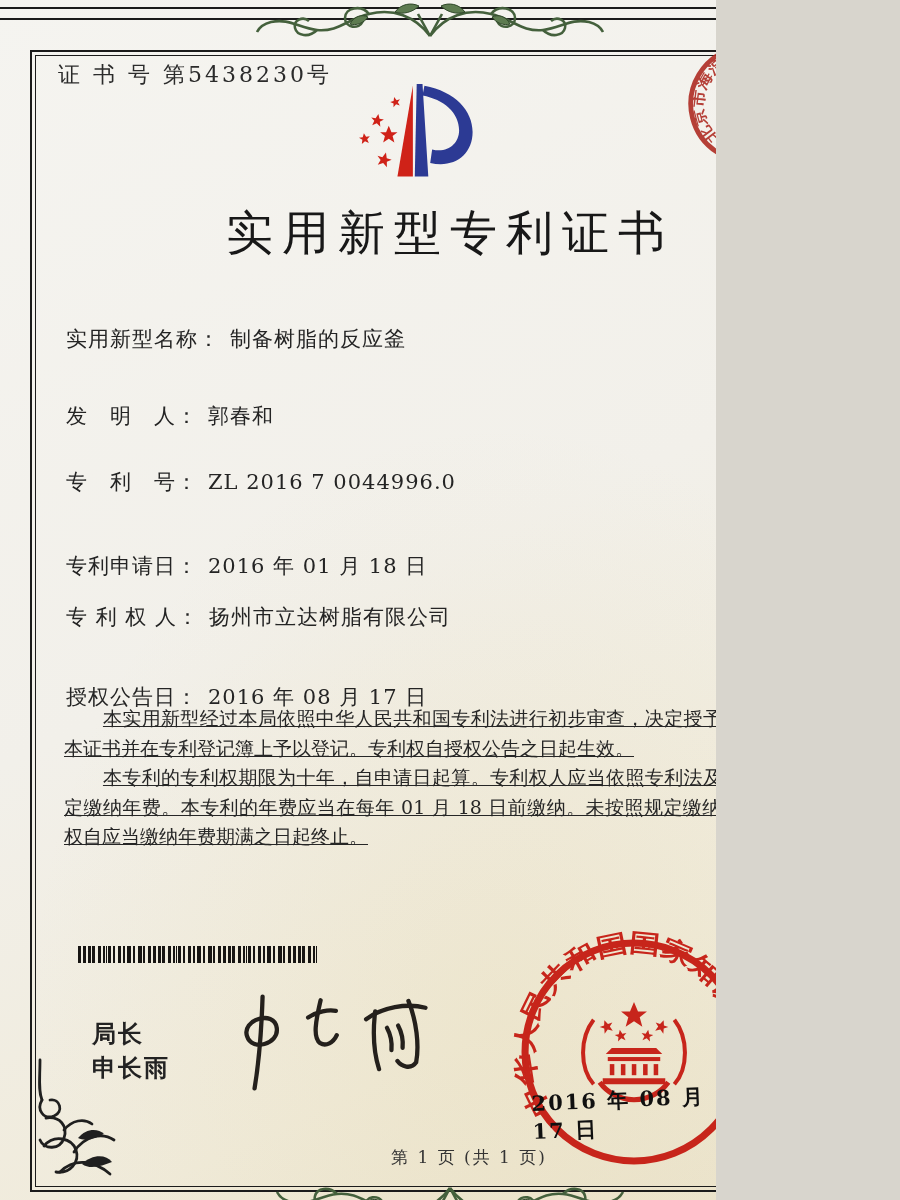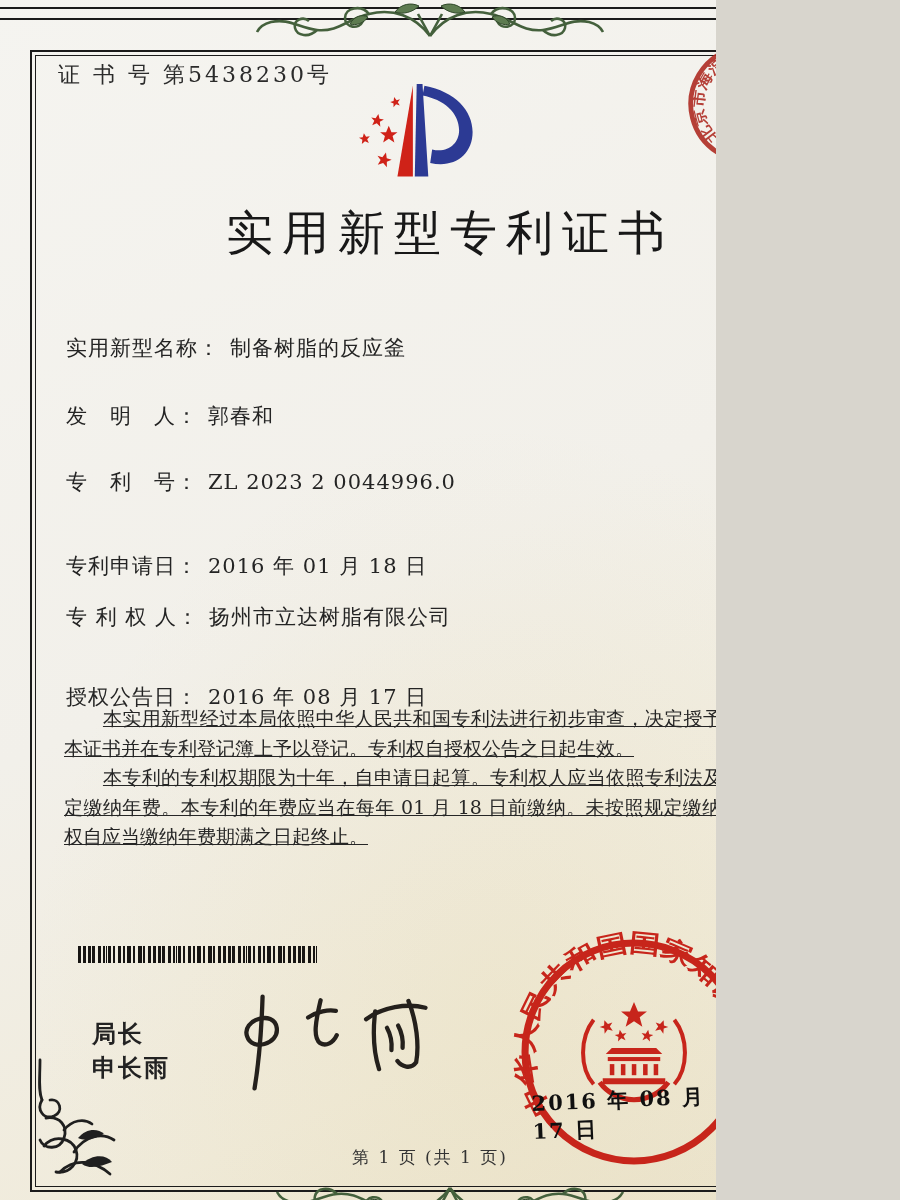--- a/index.html
+++ b/index.html
@@ -23,21 +23,21 @@
   .paras{left:64px;top:704px;width:774px;font-size:19px;line-height:29.5px;text-align:justify;color:#262626;}
   .paras p{margin:0;text-indent:2.05em;text-decoration:underline;}
   .barcode{left:78px;top:946px;width:240px;height:17px;
     background-image:
       repeating-linear-gradient(90deg,#171513 0 2px,rgba(0,0,0,0) 2px 5px),
       repeating-linear-gradient(90deg,#171513 0 3px,rgba(0,0,0,0) 3px 10px),
       repeating-linear-gradient(90deg,#171513 0 1px,rgba(0,0,0,0) 1px 7px);
   }
   .officer{left:92px;font-family:"DejaVu Sans","Liberation Sans",sans-serif;font-size:24px;font-weight:600;color:#222;letter-spacing:2px;}
   .seal-date{left:532px;top:1086px;font-size:21px;font-weight:600;color:#101010;letter-spacing:2px;transform:rotate(-2.5deg);}
-  .footer{left:0;top:1146px;width:860px;text-align:center;font-size:17px;letter-spacing:2px;color:#333;}
+  .footer{left:0;top:1146px;width:860px;text-align:center;font-size:17px;letter-spacing:2px;color:#333;padding-left:39px;}
   .stamp-wrap{left:686px;top:42px;width:124px;height:124px;transform:rotate(-14deg);opacity:.88;}
   .seal-wrap{left:520px;top:938px;width:228px;height:228px;opacity:.93;}
   svg{display:block;overflow:visible;}
   .sig{left:212px;top:985px;}
 </style>
 </head>
 <body>
 
 <div id="page">
 
@@ -122,23 +122,23 @@
       <path d="M60,4 L44,98 L60,98 Z"></path>
     </g>
     <g fill="#2c3a94">
       <path d="M64,2 L62,98 L76,98 L70,2 Z"></path>
       <path d="M72,4 C104,10 122,30 122,52 C122,76 102,90 78,84 L80,70 C96,74 108,64 108,50 C108,32 92,18 70,14 Z"></path>
     </g>
   </svg>
 
   <div class="abs title">实用新型专利证书</div>
 
-  <div class="abs field" style="top:334px;"><span>实用新型名称：</span><span class="fv">制备树脂的反应釜</span></div>
+  <div class="abs field" style="top:325px;"><span>实用新型名称：</span><span class="fv">制备树脂的反应釜</span></div>
   <div class="abs field" style="top:402px;"><span>发　明　人：</span><span class="fv">郭春和</span></div>
-  <div class="abs field" style="top:468px;"><span>专　利　号：</span><span class="fv">ZL 2023 2 0044996.0</span></div>
+  <div class="abs field" style="top:468px;"><span>专　利　号：</span><span class="fv">ZL 2016 7 0044996.0</span></div>
   <div class="abs field" style="top:552px;"><span>专利申请日：</span><span class="fv">2016 年 01 月 18 日</span></div>
   <div class="abs field" style="top:603px;"><span>专 利 权 人：</span><span class="fv">扬州市立达树脂有限公司</span></div>
   <div class="abs field" style="top:671px;margin-top:12px;"><span>授权公告日：</span><span class="fv">2016 年 08 月 17 日</span></div>
 
   <div class="abs paras">
     <p>本实用新型经过本局依照中华人民共和国专利法进行初步审查，决定授予专利权，颁发本证书并在专利登记簿上予以登记。专利权自授权公告之日起生效。</p>
     <p>本专利的专利权期限为十年，自申请日起算。专利权人应当依照专利法及其实施细则规定缴纳年费。本专利的年费应当在每年 01 月 18 日前缴纳。未按照规定缴纳年费的，专利权自应当缴纳年费期满之日起终止。</p>
   </div>
 
   <div class="abs barcode"></div>

